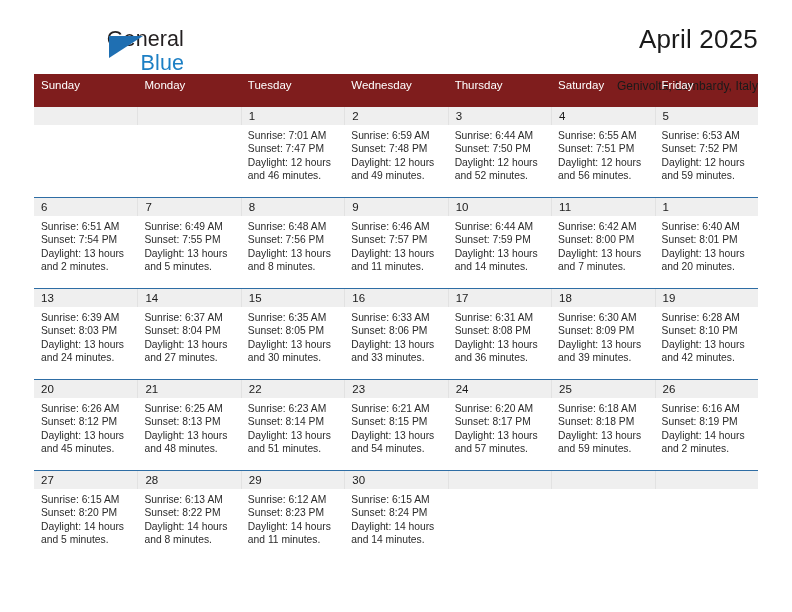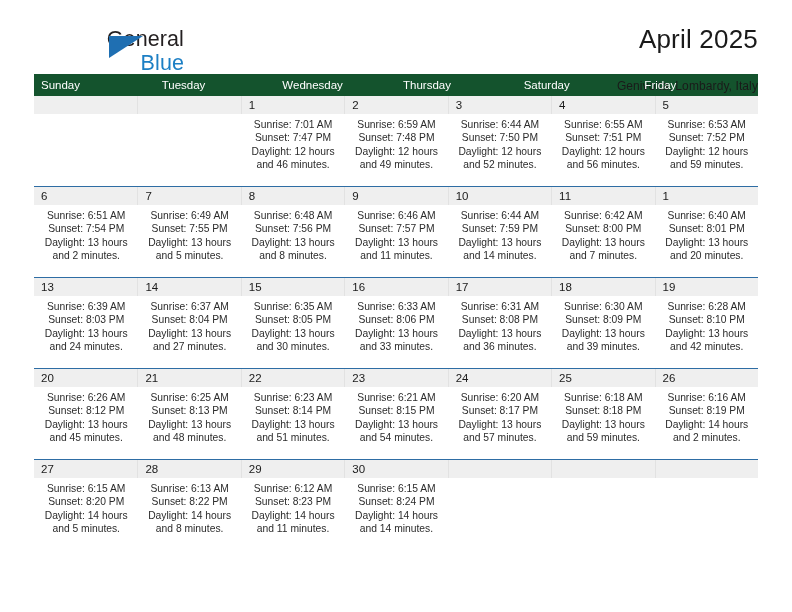--- a/index.html
+++ b/index.html
@@ -90,22 +90,22 @@
   }
 
   
   .calendar {
     width: 724px;
     margin-top: 2px;
   }
 
   .dow-row {
     display: flex;
-    background: #14532d;
-    height: 22px;
+    background: #7f1d1d;
+    height: 33px;
   }
   .dow-cell {
     flex: 1 1 0;
     color: #ffffff;
     font-size: 11.5px;
     line-height: 22px;
     padding-left: 7px;
     box-sizing: border-box;
     white-space: nowrap;
     overflow: hidden;
@@ -141,21 +141,20 @@
     font-size: 11.5px;
     color: #1a1a1a;
     line-height: 18px;
     padding-left: 7px;
     display: block;
   }
 
   .detail {
     padding: 4px 6px 0 7px;
     box-sizing: border-box;
-    text-align: center;
   }
   .detail-line {
     font-size: 10.3px;
     line-height: 13.4px;
     color: #2b2b2b;
     white-space: nowrap;
   }
 </style>
 </head>
 <body>
@@ -174,20 +173,21 @@
       <div class="cal-title">April 2025</div>
       <div class="cal-subtitle">Genivolta, Lombardy, Italy</div>
     </div>
 
   </div>
 
   <div class="calendar">
 
     <div class="dow-row">
       <div class="dow-cell">Sunday</div>
+      <div class="dow-cell">Monday</div>
       <div class="dow-cell">Tuesday</div>
       <div class="dow-cell">Wednesday</div>
       <div class="dow-cell">Thursday</div>
       <div class="dow-cell">Saturday</div>
       <div class="dow-cell">Friday</div>
     </div>
 
     <div class="week-row first">
       <div class="day-cell">
         <div class="date-band">

